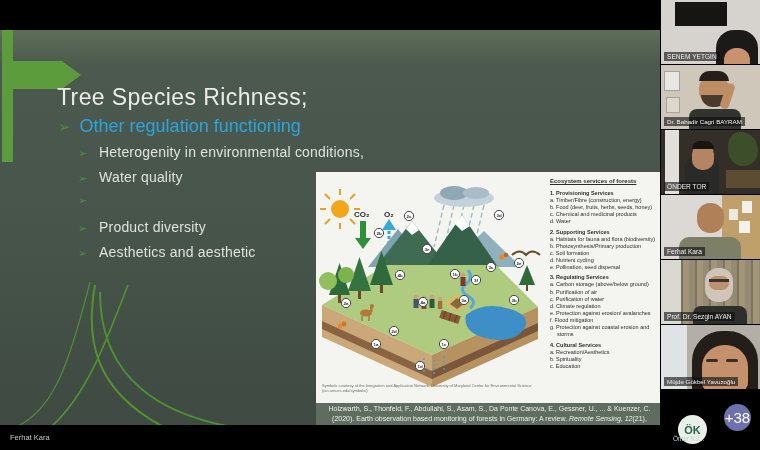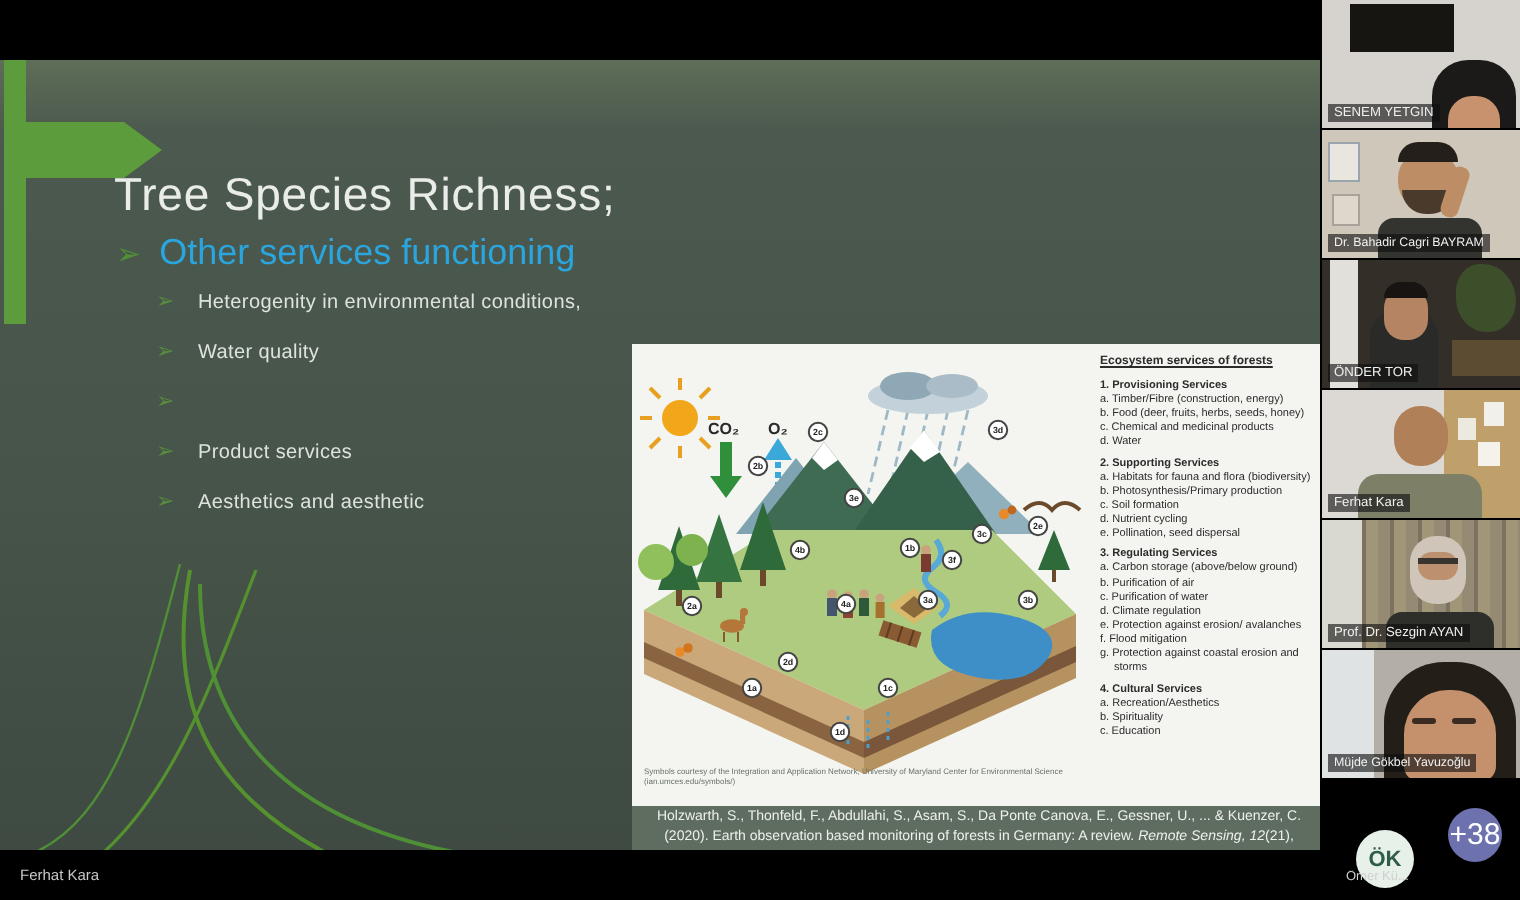--- a/index.html
+++ b/index.html
@@ -11,21 +11,21 @@
   .share { position:absolute; left:0; top:0; width:661px; height:450px; background:#000; }
   .slide { position:absolute; left:0; top:30px; width:660px; height:395px;
            background:linear-gradient(180deg,#5e6e58 0px,#4c594e 36px,#475449 55%,#3e4a42 100%); overflow:hidden; }
   .deco { position:absolute; left:0; top:0; }
   .slide-title { position:absolute; left:57px; top:54px; font-size:23px; letter-spacing:.4px; color:#e9ece8; }
   .subtitle { position:absolute; left:58px; top:86px; font-size:18px; color:#2aa5de; display:flex; align-items:baseline; }
   .subtitle .chev { color:#4f8f35; font-size:15px; margin-right:9px; }
   .bullets { position:absolute; left:78px; top:114px; }
   .bullet { display:flex; align-items:baseline; height:25px; }
   .bullet .chev { color:#578c3f; font-size:11px; width:21px; }
-  .bullet .btxt { font-size:10px; color:#dfe3de; letter-spacing:.2px; }
+  .bullet .btxt { font-size:14px; color:#dfe3de; letter-spacing:.2px; }
 
   
   .figure { position:absolute; left:316px; top:142px; width:347px; }
   .fig-white { display:flex; width:347px; height:231px; background:#f4f5f1; position:relative; }
   .fig-illu { position:relative; width:229px; height:231px; }
   .credit { position:absolute; left:6px; bottom:10px; width:216px; font-size:4px; line-height:1.25; color:#69706a; }
   .fig-list { width:118px; padding:6px 6px 2px 5px; font-size:5.5px; line-height:1.3; color:#2c2c2c; }
   .fig-head { font-size:6px; font-weight:bold; text-decoration:underline; margin-bottom:4px; }
   .fig-sec { margin-bottom:3px; }
   .fig-sec-title { font-weight:bold; margin-top:2px; }
@@ -66,42 +66,42 @@
         <path d="M95,255 C85,310 95,360 162,396" stroke="#55922f" stroke-width="2" fill="none"></path>
         <path d="M128,255 C105,315 86,365 52,396" stroke="#55922f" stroke-width="1.6" fill="none"></path>
         <path d="M100,262 C100,330 138,380 232,397" stroke="#4f8f35" stroke-width="2" fill="none"></path>
         <path d="M90,252 C70,330 55,378 18,396" stroke="#4f8f35" stroke-width="1.2" fill="none"></path>
       </svg>
 
       <div class="slide-title">Tree Species Richness;</div>
 
       <div class="subtitle">
         <span class="chev">➢</span>
-        <span>Other services functioning</span>
+        <span>Other regulation functioning</span>
       </div>
 
       <div class="bullets">
 
           <div class="bullet">
             <span class="chev">➢</span>
             <span class="btxt">Heterogenity in environmental conditions,</span>
           </div>
 
           <div class="bullet">
             <span class="chev">➢</span>
             <span class="btxt">Water quality</span>
           </div>
 
           <div class="bullet">
             <span class="chev">➢</span>
           </div>
 
           <div class="bullet">
             <span class="chev">➢</span>
-            <span class="btxt">Product services</span>
+            <span class="btxt">Product diversity</span>
           </div>
 
           <div class="bullet">
             <span class="chev">➢</span>
             <span class="btxt">Aesthetics and aesthetic</span>
           </div>
 
       </div>
 
       <div class="figure">

